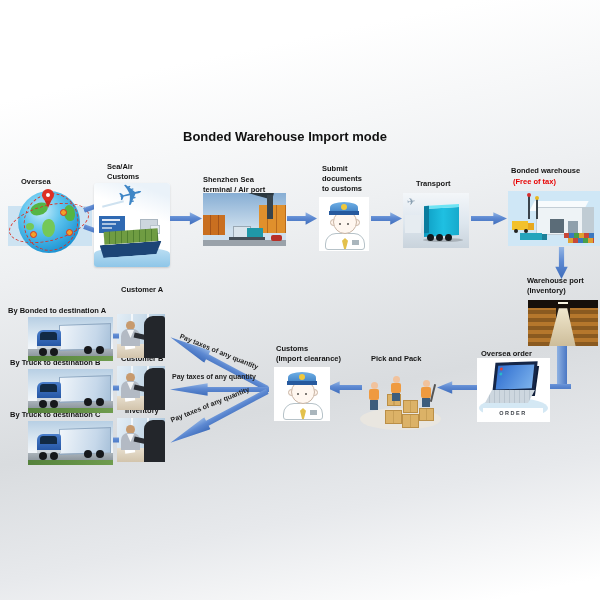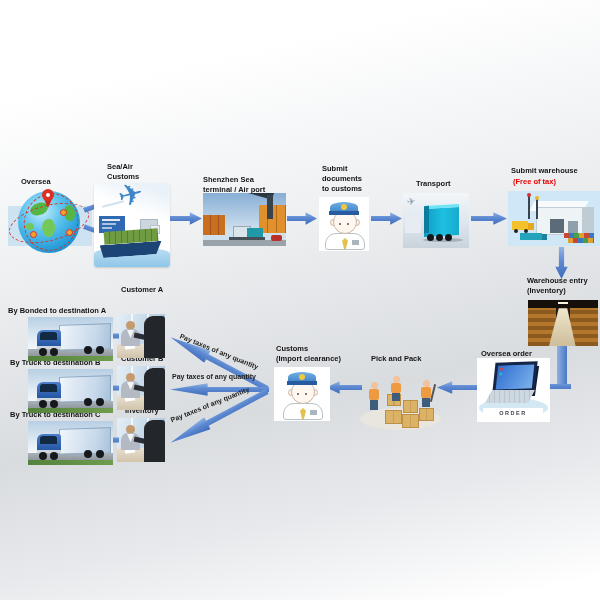--- a/index.html
+++ b/index.html
@@ -17,31 +17,32 @@
   .seg{position:absolute;background:linear-gradient(90deg,#8fb2e2,#4a77c4);}
   .img{position:absolute;overflow:hidden;}
   .s{position:absolute;}
   .officer{position:absolute;width:50px;height:54px;background:#fff;}
 </style>
 </head>
 <body>
 
 <div class="canvas">
 
+  <div class="title" style="left:183px;top:129px;">Bonded Warehouse Import mode</div>
 
   <div class="lbl" style="left:21px;top:177px;">Oversea</div>
   <div class="lbl" style="left:107px;top:162px;">Sea/Air
 Customs</div>
   <div class="lbl" style="left:203px;top:175px;">Shenzhen Sea
 terminal / Air port</div>
   <div class="lbl" style="left:322px;top:164px;">Submit
 documents
 to customs</div>
   <div class="lbl" style="left:416px;top:179px;">Transport</div>
-  <div class="lbl" style="left:511px;top:166px;">Submit warehouse</div>
+  <div class="lbl" style="left:511px;top:166px;">Bonded warehouse</div>
   <div class="lbl red" style="left:513px;top:177px;">(Free of tax)</div>
 
   <div class="img" style="left:8px;top:189px;width:84px;height:68px;">
     <div class="s" style="left:0;top:17px;width:84px;height:40px;background:#cde3f2;"></div>
     <div class="s" style="left:10px;top:2px;width:62px;height:62px;border-radius:50%;background:radial-gradient(circle at 38% 32%,#c8ecfa 0%,#5cc3ee 35%,#1e95d4 75%,#1478b4 100%);"></div>
     <div class="s" style="left:22px;top:14px;width:18px;height:12px;background:#55b545;border-radius:60% 45% 55% 50%;transform:rotate(-15deg);"></div>
     <div class="s" style="left:34px;top:30px;width:13px;height:18px;background:#74c858;border-radius:45% 55% 45% 60%;transform:rotate(10deg);"></div>
     <div class="s" style="left:56px;top:16px;width:11px;height:16px;background:#55b545;border-radius:50% 60% 40% 60%;"></div>
     <div class="s" style="left:18px;top:34px;width:8px;height:7px;background:#74c858;border-radius:50%;"></div>
     <div class="s" style="left:0;top:16px;width:80px;height:34px;border:1.5px dashed #d93226;border-radius:50%;transform:rotate(-14deg);"></div>
@@ -135,21 +136,21 @@
     <div class="s" style="left:6px;top:38px;width:4px;height:4px;background:#222;border-radius:50%;"></div>
     <div class="s" style="left:16px;top:38px;width:4px;height:4px;background:#222;border-radius:50%;"></div>
     <div class="s" style="left:12px;top:42px;width:22px;height:7px;background:#24a4bc;"></div>
     <div class="s" style="left:34px;top:43px;width:5px;height:6px;background:#1c8098;"></div>
     <div class="s" style="left:56px;top:42px;width:30px;height:5px;background:repeating-linear-gradient(90deg,#c84838 0 5px,#3a78c0 5px 10px,#48a048 10px 15px,#e0a030 15px 20px);"></div>
     <div class="s" style="left:60px;top:47px;width:26px;height:5px;background:repeating-linear-gradient(90deg,#e0a030 0 5px,#c84838 5px 10px,#3a78c0 10px 15px,#48a048 15px 20px);"></div>
   </div>
 
   <div class="ar down" style="left:555px;top:247px;width:13px;height:32px;"></div>
 
-  <div class="lbl" style="left:527px;top:276px;">Warehouse entry
+  <div class="lbl" style="left:527px;top:276px;">Warehouse port
 (Inventory)</div>
   <div class="img" style="left:528px;top:300px;width:70px;height:46px;background:#241a10;">
     <div class="s" style="left:0;top:0;width:70px;height:8px;background:#17100a;"></div>
     <div class="s" style="left:30px;top:2px;width:10px;height:2px;background:#f8f4e0;"></div>
     <div class="s" style="left:0;top:8px;width:28px;height:38px;background:repeating-linear-gradient(0deg,#8a5a20 0 4px,#b5772c 4px 8px),repeating-linear-gradient(90deg,rgba(40,20,5,.55) 0 1px,rgba(0,0,0,0) 1px 7px);"></div>
     <div class="s" style="left:42px;top:8px;width:28px;height:38px;background:repeating-linear-gradient(0deg,#8a5a20 0 4px,#b5772c 4px 8px),repeating-linear-gradient(90deg,rgba(40,20,5,.55) 0 1px,rgba(0,0,0,0) 1px 7px);"></div>
     <div class="s" style="left:0;top:0;width:70px;height:46px;background:linear-gradient(180deg,#f8f0d8,#cdbd9a);clip-path:polygon(44% 18%,56% 18%,68% 100%,30% 100%);"></div>
   </div>
 
   <div class="seg" style="left:557px;top:346px;width:10px;height:40px;"></div>

